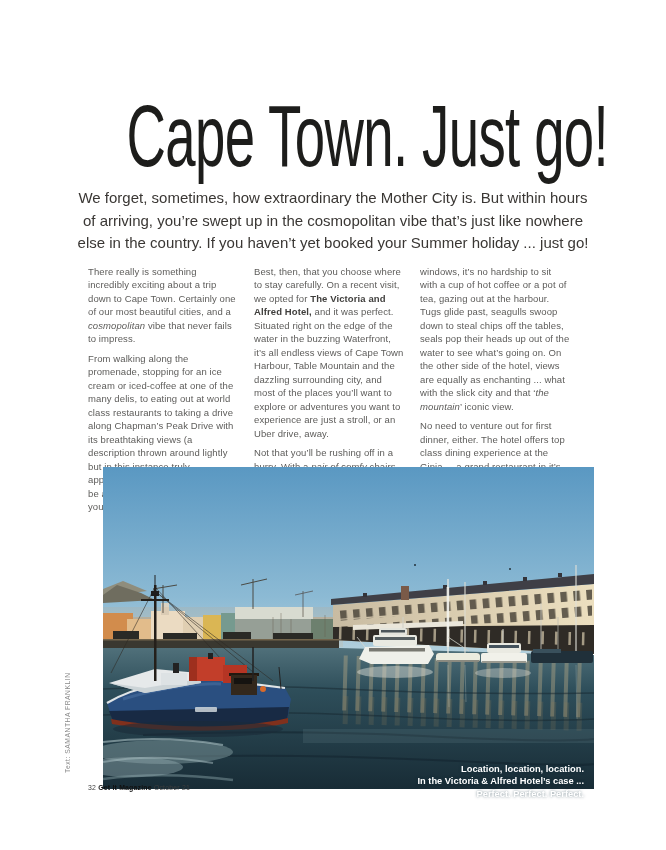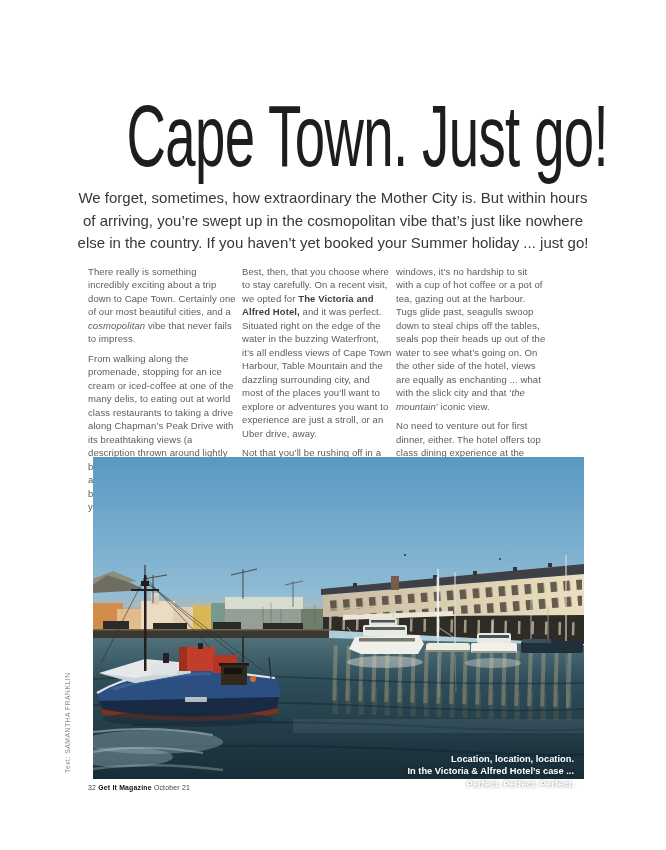--- a/index.html
+++ b/index.html
@@ -13,27 +13,27 @@
     font-size:88px;font-weight:300;line-height:1;color:#1d1d1b;
     text-align:center;white-space:nowrap;letter-spacing:-1px;
     transform:scaleX(0.62);transform-origin:333px 0;
   }
   .standfirst{
     position:absolute;top:187px;left:73px;width:520px;margin:0;
     font-size:15px;line-height:1.5;color:#3a3734;text-align:center;font-weight:400;
   }
   .columns{
     position:absolute;top:265px;left:88px;width:482px;
-    display:flex;gap:4px;
+    display:flex;gap:16px;
   }
   .col{width:150px;font-size:9.5px;line-height:1.42;color:#5d5c5a;letter-spacing:0.1px;}
   .col p{margin:0 0 6px 0;}
   .col strong{color:#3f3e3c;}
   .photo{
-    position:absolute;left:87px;top:451px;width:491px;height:340px;margin:6px;
+    position:absolute;left:87px;top:451px;width:491px;height:340px;margin:16px;
   }
   .photo svg{display:block;}
   .caption{
     position:absolute;right:10px;bottom:7px;
     font-size:9.3px;font-weight:bold;line-height:1.32;color:#ffffff;
     text-align:right;text-shadow:0 0 3px rgba(10,40,55,.55);
   }
   .credit{
     position:absolute;left:64px;top:773px;
     transform:rotate(-90deg);transform-origin:0 0;

